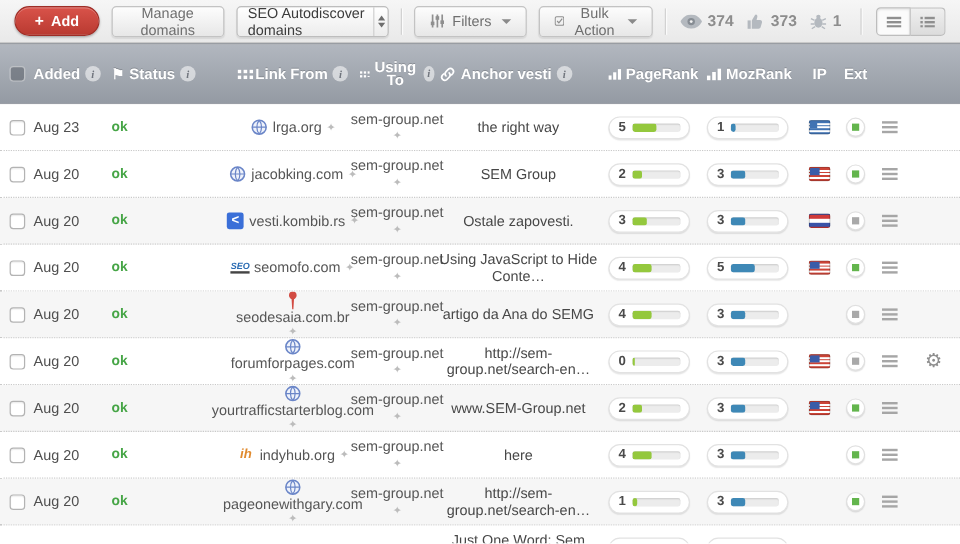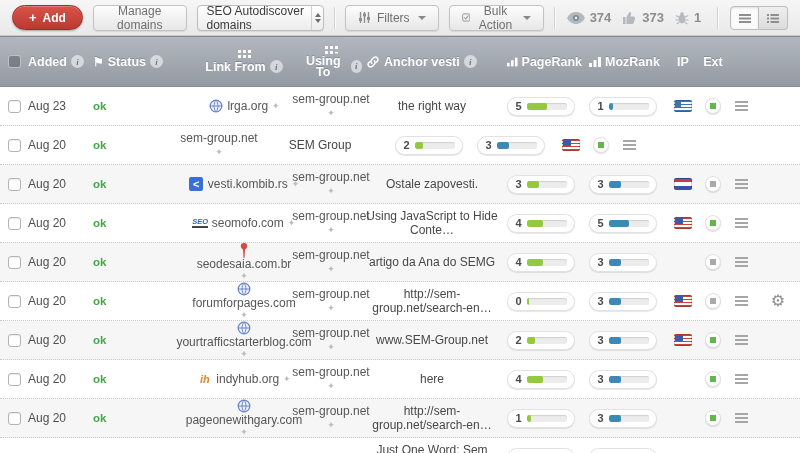--- a/index.html
+++ b/index.html
@@ -33,21 +33,21 @@
   .toggle { width:29px; height:24px; border:1px solid #bdbdbd; display:flex; align-items:center; justify-content:center; cursor:pointer; background:linear-gradient(#efefef,#dcdcdc); }
   .toggle.first { border-radius:4px 0 0 4px; }
   .toggle.last  { border-radius:0 4px 4px 0; border-left:none; }
   .toggle.active { background:#fbfbfb; box-shadow:inset 0 1px 2px rgba(0,0,0,.12); }
 
   
   .thead { height:51px; display:flex; align-items:center; color:#fff;
     background:linear-gradient(#b2b7bf,#949aa3); border-top:1px solid #83888f; border-bottom:1px solid #878c94;
     font-size:12.5px; font-weight:bold; text-shadow:0 -1px 0 rgba(0,0,0,.18); }
   .hc { display:flex; align-items:center; gap:4px; }
-  .hc.two { flex-direction:column; align-items:flex-start; gap:2px; }
+  .hc.two { flex-direction:row; align-items:flex-start; gap:2px; }
   .hc.two .hrow { display:flex; align-items:center; gap:4px; }
   .info { display:inline-flex; align-items:center; justify-content:center; width:13px; height:13px; border-radius:50%;
     background:rgba(255,255,255,.55); color:#70757d; font-size:9px; font-weight:bold; font-family:"Liberation Serif",serif; font-style:italic; text-shadow:none; cursor:pointer; }
   .info::after { content:"i"; }
   .hflag { font-size:12px; line-height:1; }
 
   
   .c-check { width:28px; display:flex; justify-content:center; }
   .c-added { width:62px; }
   .c-status{ width:98px; padding-left:3px; }
@@ -362,20 +362,30 @@
       <div class="trow">
     <div class="tc c-check">
           <span class="cb"></span>
         </div>
     <div class="tc c-added">
           <span class="date">Aug 20</span>
         </div>
     <div class="tc c-status">
           <span class="status">ok</span>
         </div>
+    <div class="tc c-from">
+      <span class="fav">
+            <svg width="14" height="14" viewBox="0 0 14 14">
+              <circle cx="7" cy="7" r="5.8" fill="#eef2fb" stroke="#6b86c8" stroke-width="1.3"></circle>
+              <path d="M1.2 7h11.6 M7 1.2c-2.6 3-2.6 8.6 0 11.6 M7 1.2c2.6 3 2.6 8.6 0 11.6" fill="none" stroke="#6b86c8" stroke-width="1"></path>
+            </svg>
+          </span>
+      <span class="dom">jacobking.com</span>
+      <span class="dia"></span>
+    </div>
     <div class="tc c-to">
       <span class="dom">sem-group.net</span>
       <span class="dia"></span>
     </div>
     <div class="tc c-anchor">
           <span class="anchor">SEM Group</span>
         </div>
     <div class="tc c-pr">
       <span class="pill">
             <b class="pv">2</b>

